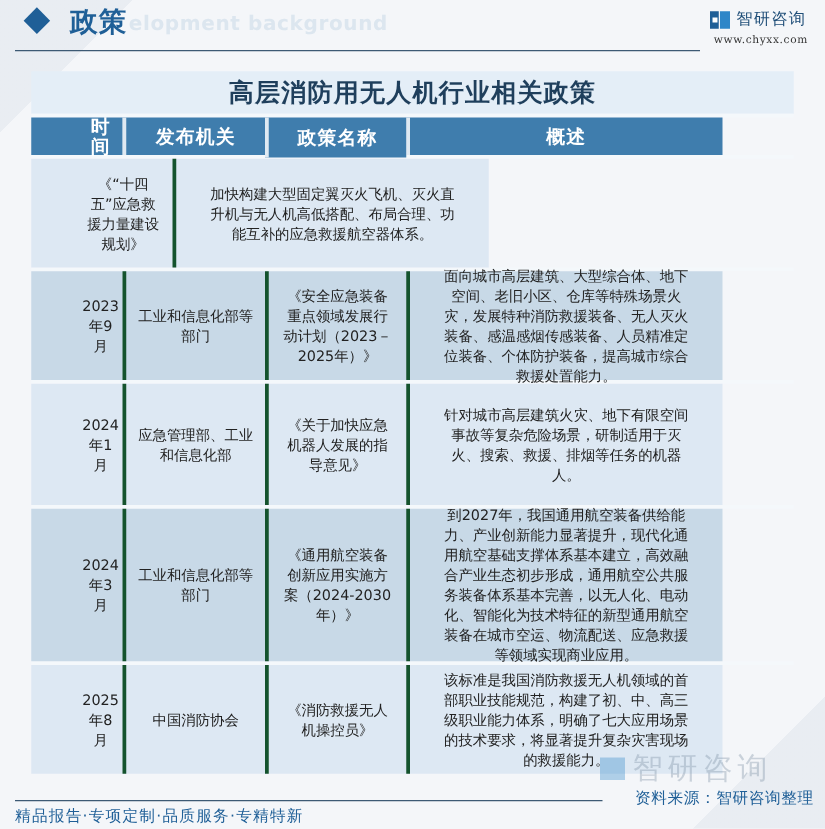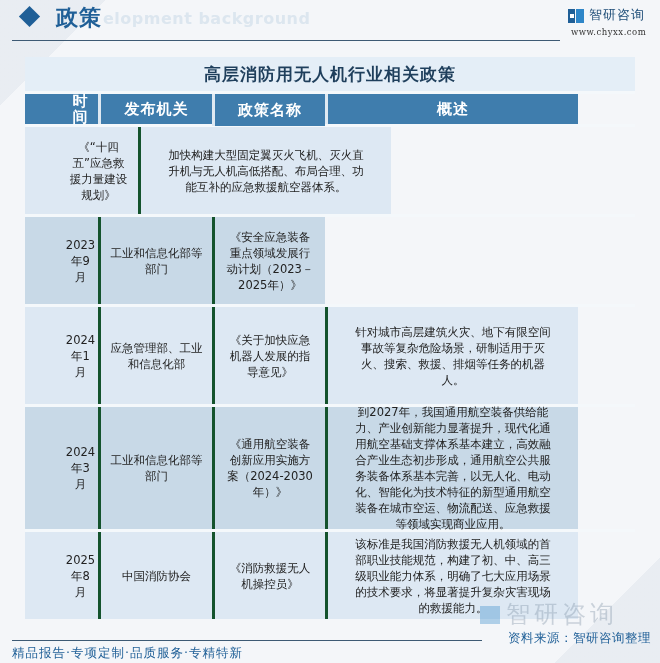--- a/index.html
+++ b/index.html
@@ -49,21 +49,21 @@
     position: absolute; left: 6px; top: 21px;
     font-family: "DejaVu Serif", "Liberation Serif", serif; font-size: 8.5px; color: #333; letter-spacing: 0.5px;
   }
 
   
   .table-wrap { position: absolute; left: 25px; top: 57px; width: 610px; }
   .table-title {
     height: 34px; background: #e4eef7;
     display: flex; align-items: center; justify-content: center;
     font-family: "DejaVu Serif", "Liberation Serif", serif;
-    font-size: 17px; font-weight: bold; color: #1f3f5c; letter-spacing: 1px;
+    font-size: 20px; font-weight: bold; color: #1f3f5c; letter-spacing: 1px;
   }
   .row { display: flex; border-top: 3px solid #f4f8fb; }
   .cell {
     display: flex; align-items: center; justify-content: center; text-align: center;
     border-left: 3px solid #14532d; padding: 0 6px;
     font-size: 11.5px; line-height: 16px; color: #222;
   }
   .cell:first-child { border-left: none; padding-left: 44px; }
   .c1 { width: 73px; }
   .c2 { width: 114px; }
@@ -133,20 +133,21 @@
 
   <div class="row light r1">
     <div class="cell c3">《“十四五”应急救援力量建设规划》</div>
     <div class="cell c4">加快构建大型固定翼灭火飞机、灭火直升机与无人机高低搭配、布局合理、功能互补的应急救援航空器体系。</div>
   </div>
 
   <div class="row dark r2">
     <div class="cell c1">2023年9月</div>
     <div class="cell c2">工业和信息化部等部门</div>
     <div class="cell c3">《安全应急装备重点领域发展行动计划（2023－2025年）》</div>
+    <div class="cell c4">面向城市高层建筑、大型综合体、地下空间、老旧小区、仓库等特殊场景火灾，发展特种消防救援装备、无人灭火装备、感温感烟传感装备、人员精准定位装备、个体防护装备，提高城市综合救援处置能力。</div>
   </div>
 
   <div class="row light r3">
     <div class="cell c1">2024年1月</div>
     <div class="cell c2">应急管理部、工业和信息化部</div>
     <div class="cell c3">《关于加快应急机器人发展的指导意见》</div>
     <div class="cell c4">针对城市高层建筑火灾、地下有限空间事故等复杂危险场景，研制适用于灭火、搜索、救援、排烟等任务的机器人。</div>
   </div>
 
   <div class="row dark r4">

